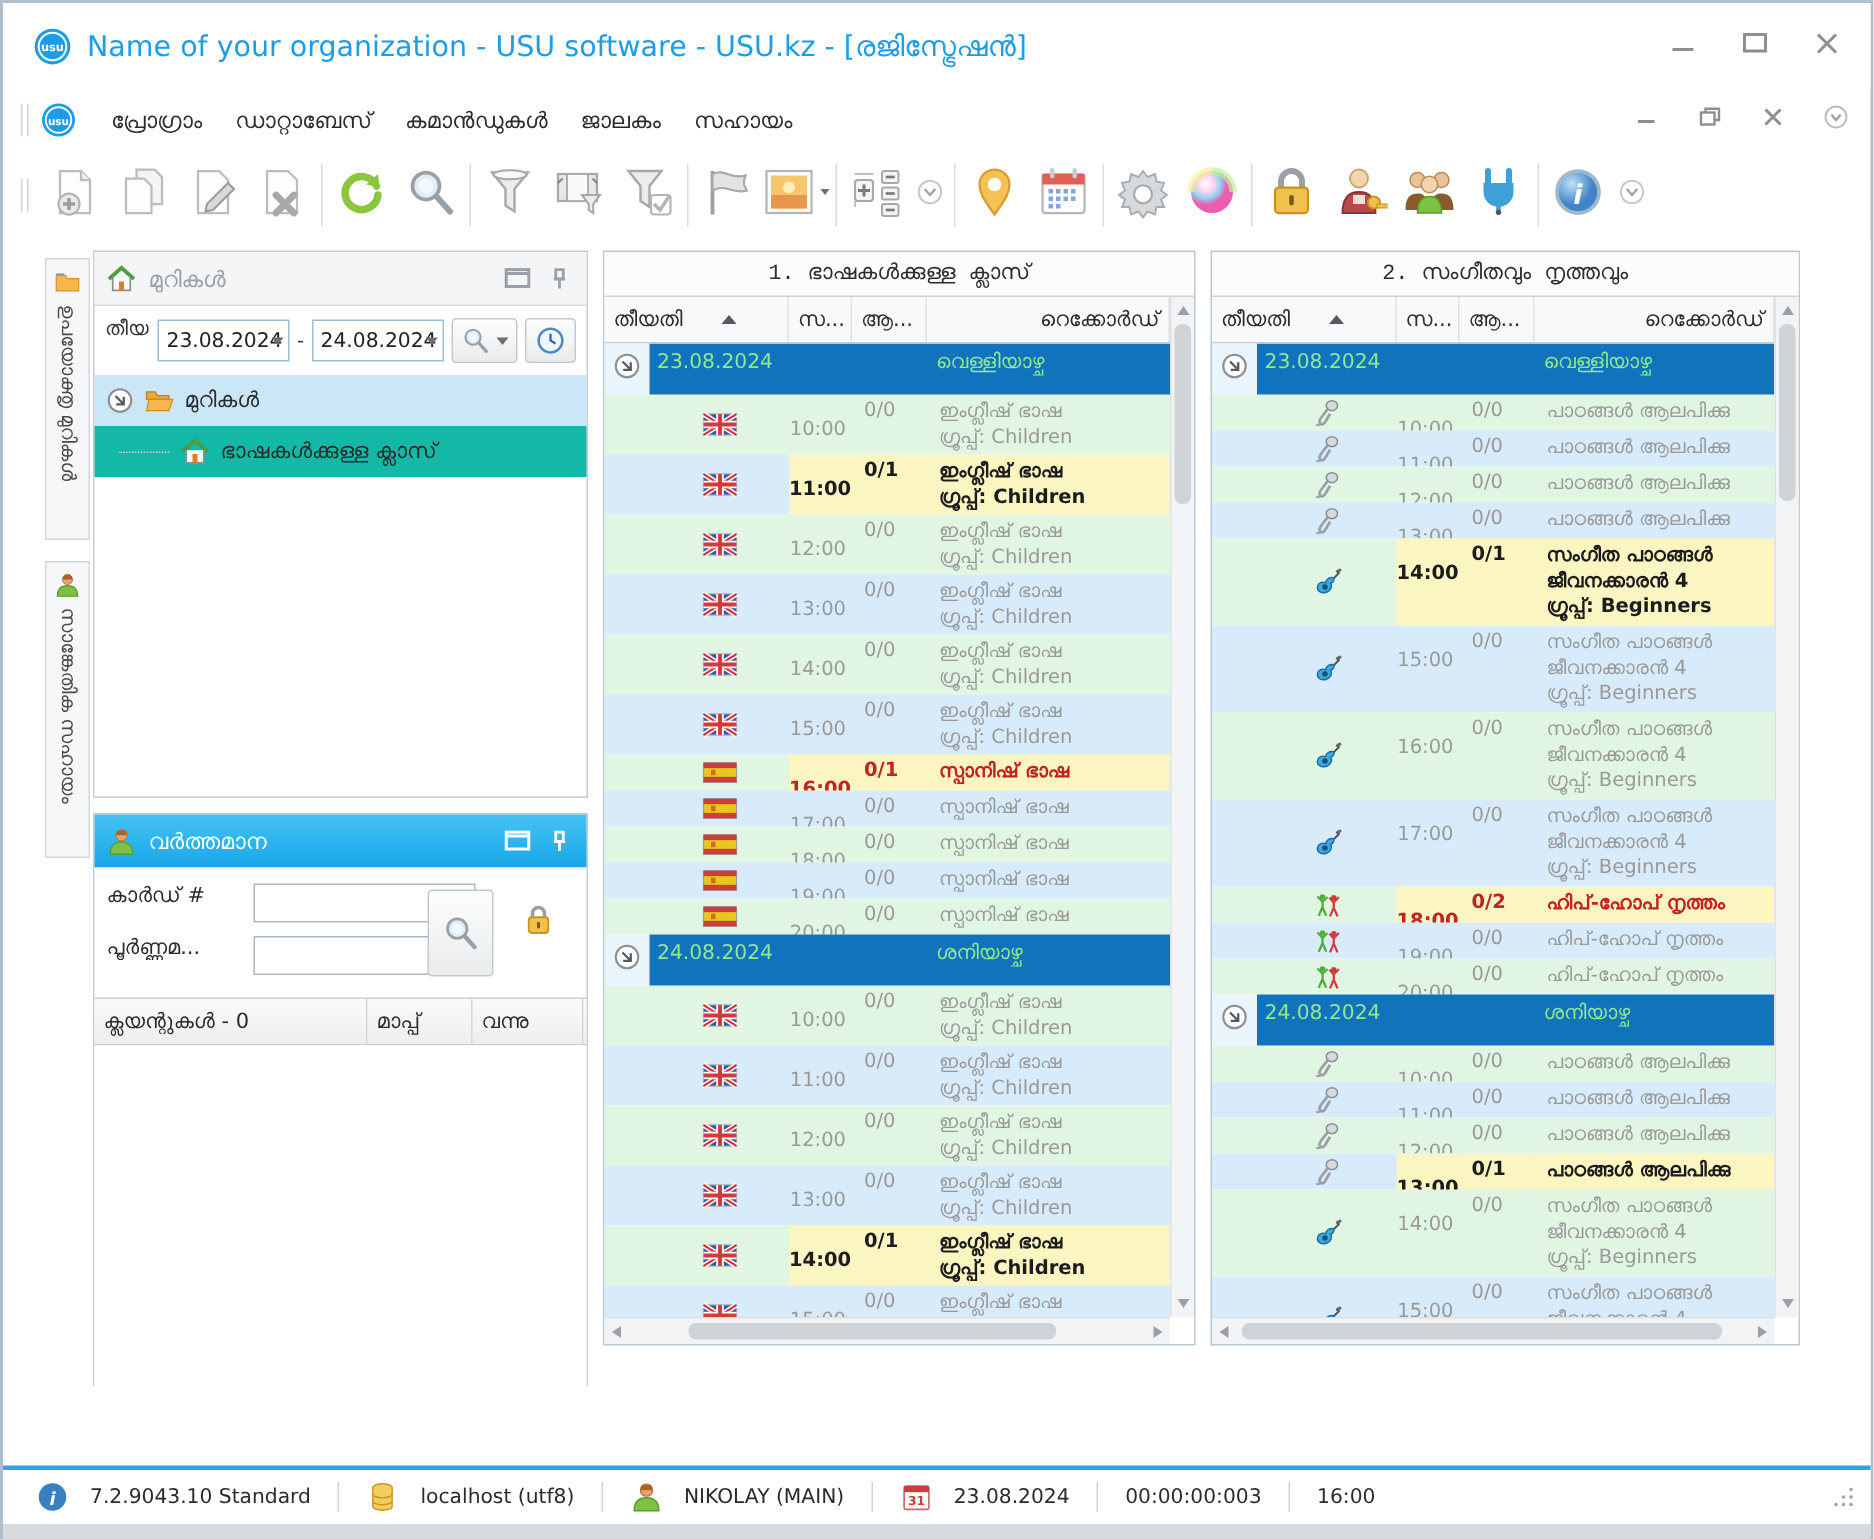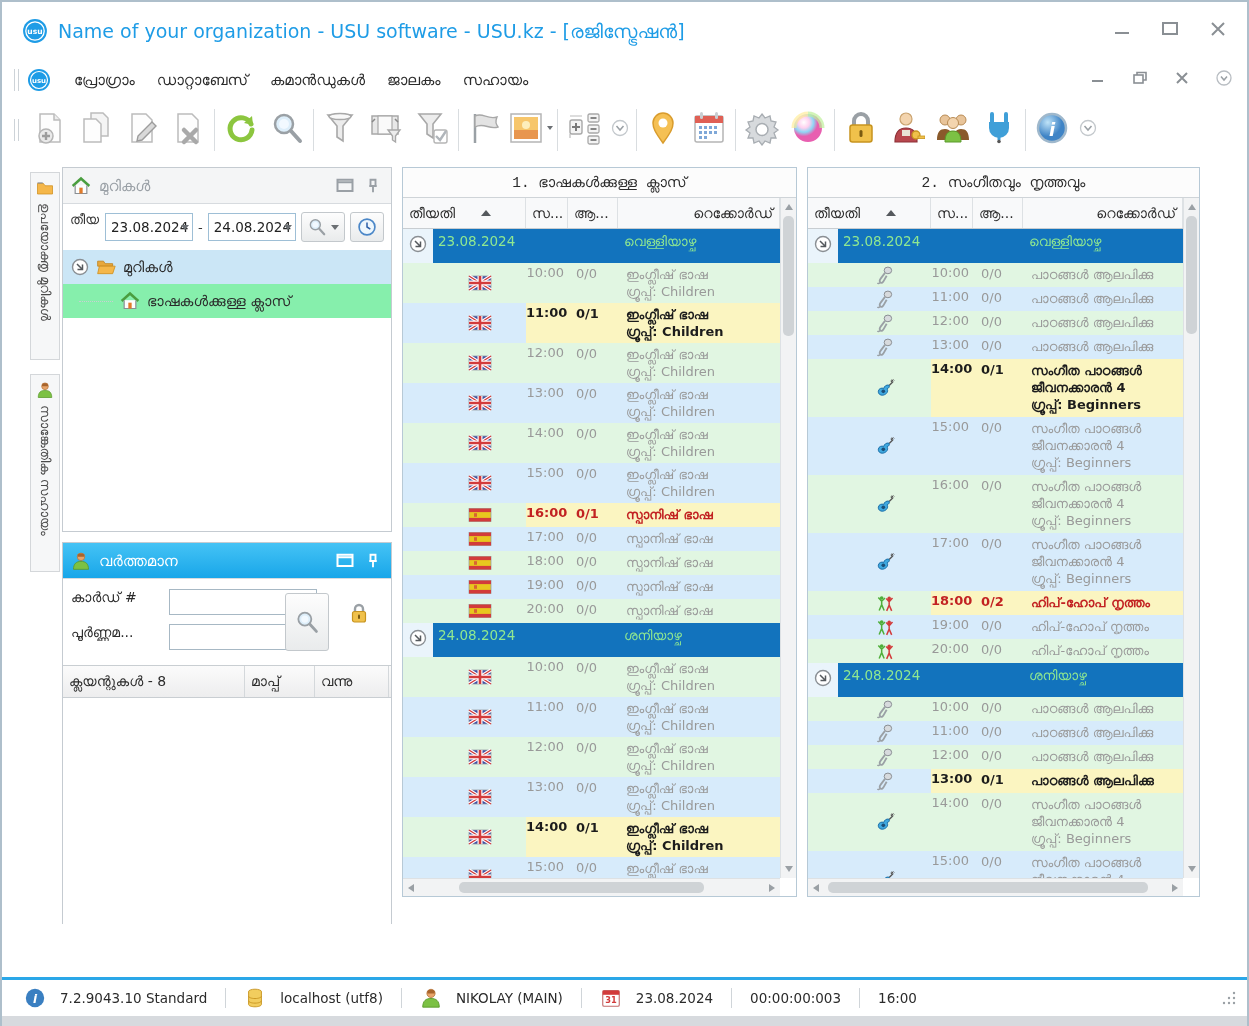--- a/index.html
+++ b/index.html
@@ -58,21 +58,21 @@
   .btn-search { width:44px; gap:2px; }
   .btn-clock { width:34px; }
   .icon-btn svg { width:20px; height:20px; }
   .split-caret { width:0; height:0; border-left:4px solid transparent; border-right:4px solid transparent; border-top:5px solid #6b6f73; margin-left:2px; }
 
   .list-header { height:32px; background:#f4f5f6; border-top:1px solid #d7dbdf; border-bottom:1px solid #d7dbdf; display:flex; align-items:center; padding-left:10px; font-size:14px; color:#333; }
   .tree-row { height:34px; display:flex; align-items:center; gap:7px; font-size:14.5px; color:#2b2b2b; padding-left:8px; }
   .tree-row svg { width:20px; height:20px; flex:0 0 auto; }
   .tree-row .expander { width:18px; height:18px; }
   .row-sel  { background:#cbe6f6; }
-  .row-grn  { background:#86efac; }
+  .row-grn  { background:#14b8a6; }
   .row-blu  { background:#d7ebfb; }
   .indent { width:34px; flex:0 0 auto; border-bottom:1px dotted #c9ced2; height:1px; margin-left:8px; }
 
   
   .fields { padding:10px 8px 6px 8px; position:relative; }
   .field-line { display:flex; align-items:flex-start; margin-bottom:9px; }
   .field-label { width:98px; font-size:14px; color:#2b2b2b; white-space:nowrap; overflow:hidden; }
   .field-input { width:148px; height:26px; border:1px solid #a7b8c4; font-size:13px; padding:0 4px; outline:none; }
   .btn-find { position:absolute; right:62px; top:14px; width:44px; height:58px; }
   .btn-find svg { width:26px; height:26px; }
@@ -97,21 +97,21 @@
   .gh-count { width:50px; }
   .gh-rec { flex:1; justify-content:flex-end; }
   .grid-body { position:relative; height:650px; overflow:hidden; margin-right:16px; }
   .srow { display:flex; width:100%; }
   .s-green { background:#e1f6e2; }
   .s-blue  { background:#d7ebfb; }
   .cell { overflow:hidden; }
   .c-exp  { width:30px; flex:0 0 auto; }
   .c-flag { width:93px; flex:0 0 auto; display:flex; align-items:center; justify-content:center; }
   .c-flag svg { width:24px; height:20px; }
-  .c-time { width:42px; flex:0 0 auto; font-size:13px; text-align:right; padding:2px 4px 0 0; color:#999; }
+  .c-time { width:42px; flex:0 0 auto; font-size:13px; text-align:right; padding:16px 4px 0 0; color:#999; }
   .c-count{ width:50px; flex:0 0 auto; font-size:13px; padding:3px 0 0 8px; color:#999; }
   .c-rec  { flex:1 1 auto; font-size:13px; line-height:17px; padding:3px 0 0 8px; color:#999; white-space:nowrap; }
   .hl .c-time, .hl .c-count, .hl .c-rec { background:#fbf5c1; color:#1c1c1c; font-weight:bold; }
   .hlr .c-time, .hlr .c-count, .hlr .c-rec { background:#fbf5c1; color:#c22222; font-weight:bold; }
   .grow { display:flex; height:34px; }
   .g-exp { width:30px; flex:0 0 auto; background:#eaf4fb; display:flex; align-items:flex-start; justify-content:center; padding-top:6px; }
   .g-exp svg { width:18px; height:18px; }
   .g-bar { flex:1 1 auto; background:#1273bd; position:relative; color:#90e890; font-size:13.5px; }
   .g-date { position:absolute; left:5px; top:4px; }
   .g-day  { position:absolute; left:191px; top:4px; }
@@ -546,21 +546,21 @@
           </span>
         <span class="fld-lock ic">
             <svg viewBox="0 0 24 24" style="width: 100%; height: 100%; display: block;">
               <path d="M8 11 V8 A4 4 0 0 1 16 8 V11" fill="none" stroke="#9aa0a5" stroke-width="2.4"></path>
               <rect x="5.5" y="10.5" width="13" height="10.5" rx="2" fill="#f0c14b" stroke="#c7941f" stroke-width="1.2"></rect>
               <rect x="11" y="13.5" width="2" height="4.5" rx="1" fill="#7a5a10"></rect>
             </svg>
           </span>
       </div>
       <div class="client-cols" id="client-cols">
-          <span class="client-col" style="width: 182px;">ക്ലയന്റുകൾ - 8</span>
+          <span class="client-col" style="width: 182px;">ക്ലയന്റുകൾ - 0</span>
           <span class="client-col" style="width: 70px;">മാപ്പ്</span>
           <span class="client-col" style="width: 74px;">വന്നു</span>
         </div>
       <div class="client-body"></div>
       <div class="panel-btns" id="panel-btns">
           <span class="pbtn">
             <span style="width: 20px; height: 20px; display: inline-block; flex: 0 0 auto;">
               <svg viewBox="0 0 24 24" style="width: 100%; height: 100%; display: block;">
                 <path d="M8 21 C5 17 4 14 5 13 C6 12 7.5 13 8 14 V6.5 C8 4.5 10.3 4.5 10.5 6.5 V5 C10.5 3 13 3 13.2 5 V6 C13.3 4.3 15.6 4.3 15.7 6 V7.5 C15.9 6 18 6.2 18 8 V15 C18 18.5 16 21 13 21 Z" fill="#f3e8f3" stroke="#b9a9c9" stroke-width="1.2"></path>
               </svg>

